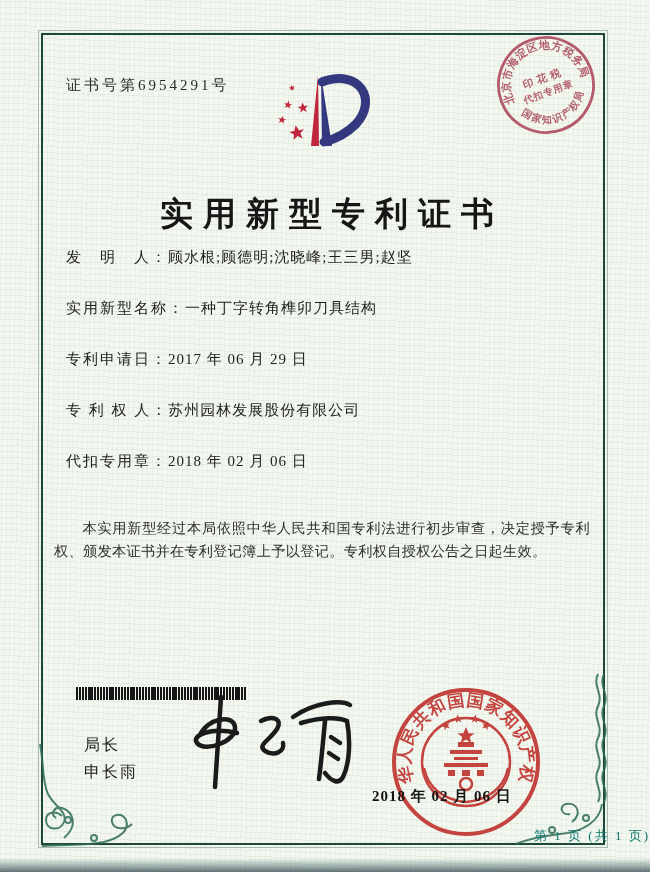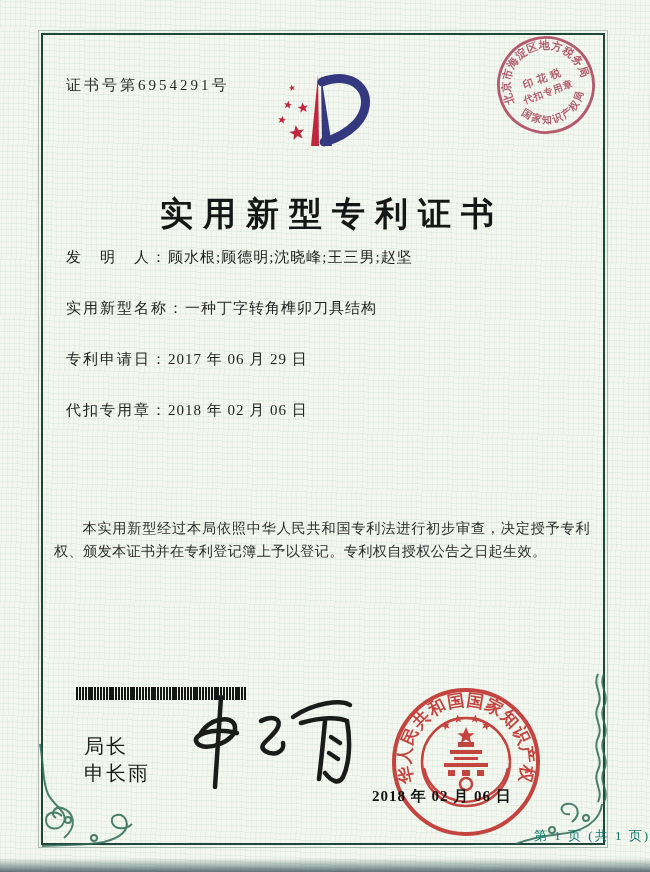--- a/index.html
+++ b/index.html
@@ -43,22 +43,22 @@
     letter-spacing:0.3px;text-align:justify;color:#2e2e2e;
   }
   .barcode{
     position:absolute;left:76px;top:687px;width:170px;height:13px;z-index:2;
     background:
       repeating-linear-gradient(90deg,#161616 0 1.5px,transparent 1.5px 3px),
       repeating-linear-gradient(90deg,#161616 0 1px,transparent 1px 7px);
   }
   .signer{
     position:absolute;left:84px;top:733px;z-index:4;
-    font-family:Liberation Sans, sans-serif;
-    font-size:20px;line-height:27px;color:#1d1d1d;letter-spacing:2px;
+    font-family:Liberation Mono, monospace;
+    font-size:16px;line-height:27px;color:#1d1d1d;letter-spacing:2px;
   }
   .autograph{position:absolute;left:145px;top:685px;z-index:4;}
   .office-seal{position:absolute;left:388px;top:684px;opacity:0.92;z-index:3;}
   .seal-date{
     position:absolute;left:372px;top:787px;z-index:4;width:180px;
     font-size:15px;font-weight:bold;letter-spacing:1px;color:#141414;white-space:nowrap;
   }
   .footer{
     position:absolute;left:0;right:0;top:827px;text-align:right;
     font-size:13px;letter-spacing:2px;color:#0f766e;z-index:2;
@@ -134,20 +134,23 @@
 
   <div class="fields">
     <div class="field-row">
       <span class="field-label">发　明　人：</span><span class="field-value">顾水根;顾德明;沈晓峰;王三男;赵坚</span>
     </div>
     <div class="field-row">
       <span class="field-label">实用新型名称：</span><span class="field-value">一种丁字转角榫卯刀具结构</span>
     </div>
     <div class="field-row">
       <span class="field-label">专利申请日：</span><span class="field-value">2017 年 06 月 29 日</span>
+    </div>
+    <div class="field-row">
+      <span class="field-label">专 利 权 人：</span><span class="field-value">苏州园林发展股份有限公司</span>
     </div>
     <div class="field-row">
       <span class="field-label">代扣专用章：</span><span class="field-value">2018 年 02 月 06 日</span>
     </div>
   </div>
 
   <div class="paragraphs">
     <p>本实用新型经过本局依照中华人民共和国专利法进行初步审查，决定授予专利权、颁发本证书并在专利登记簿上予以登记。专利权自授权公告之日起生效。</p>
   </div>
 

